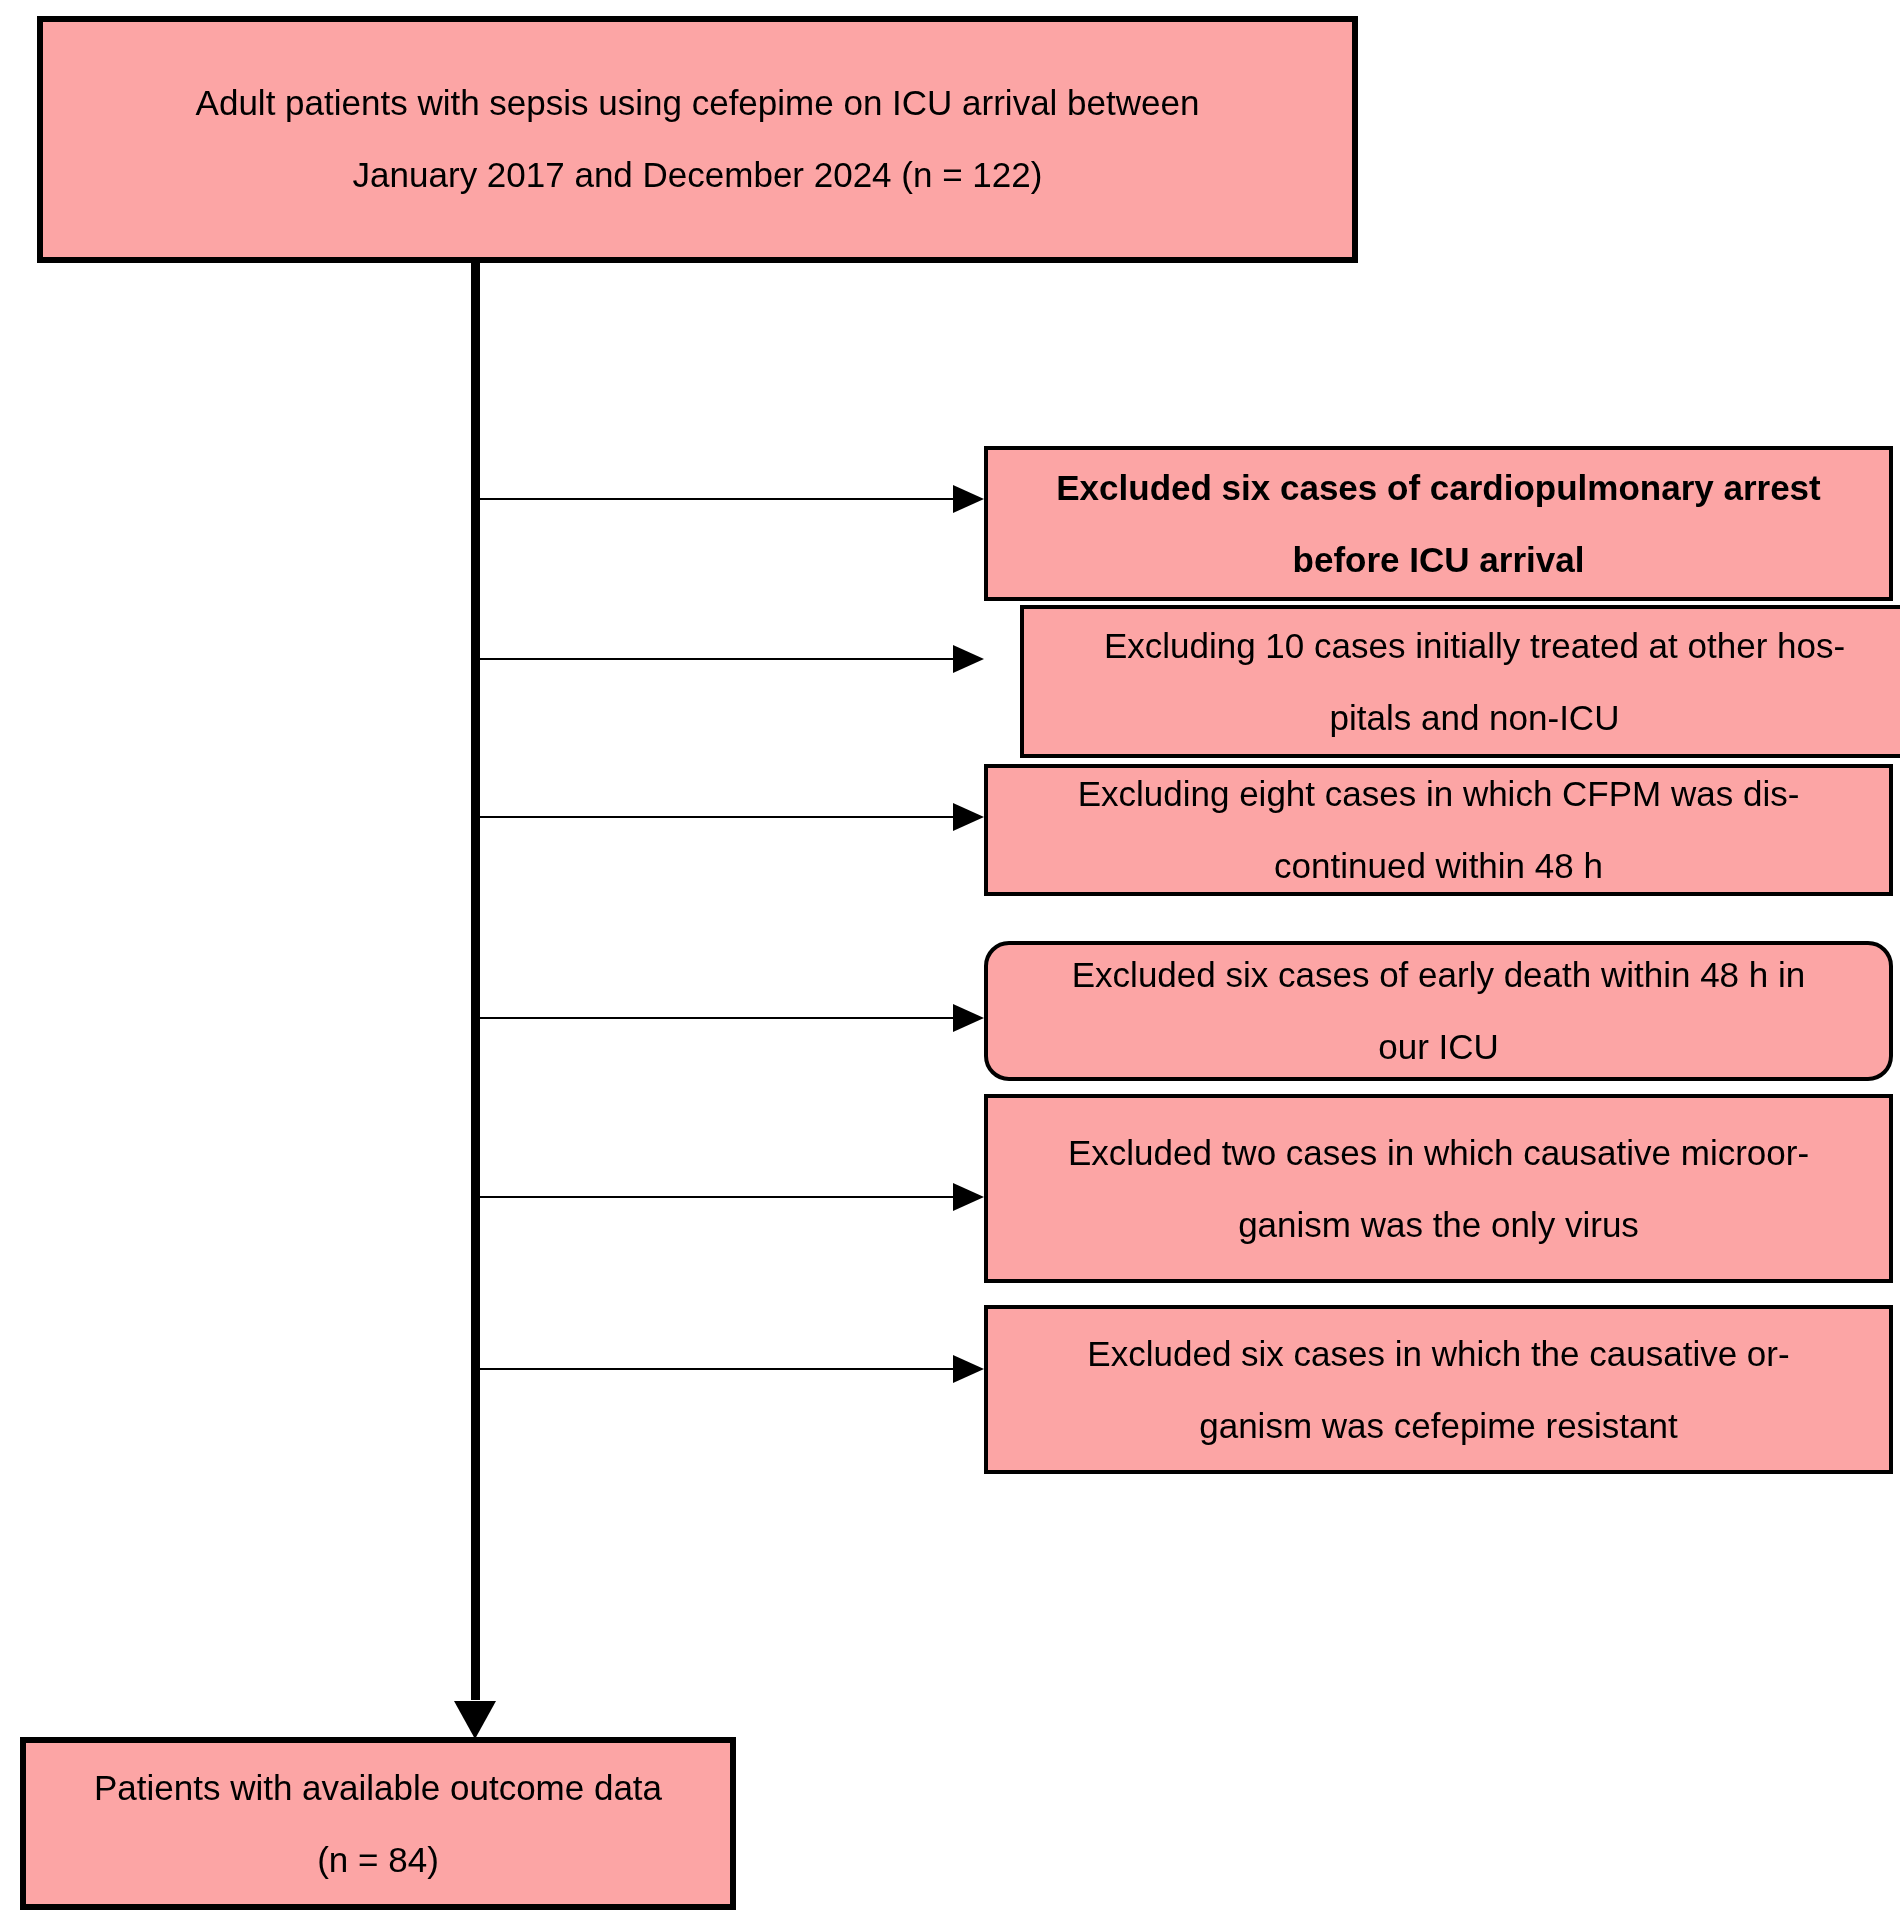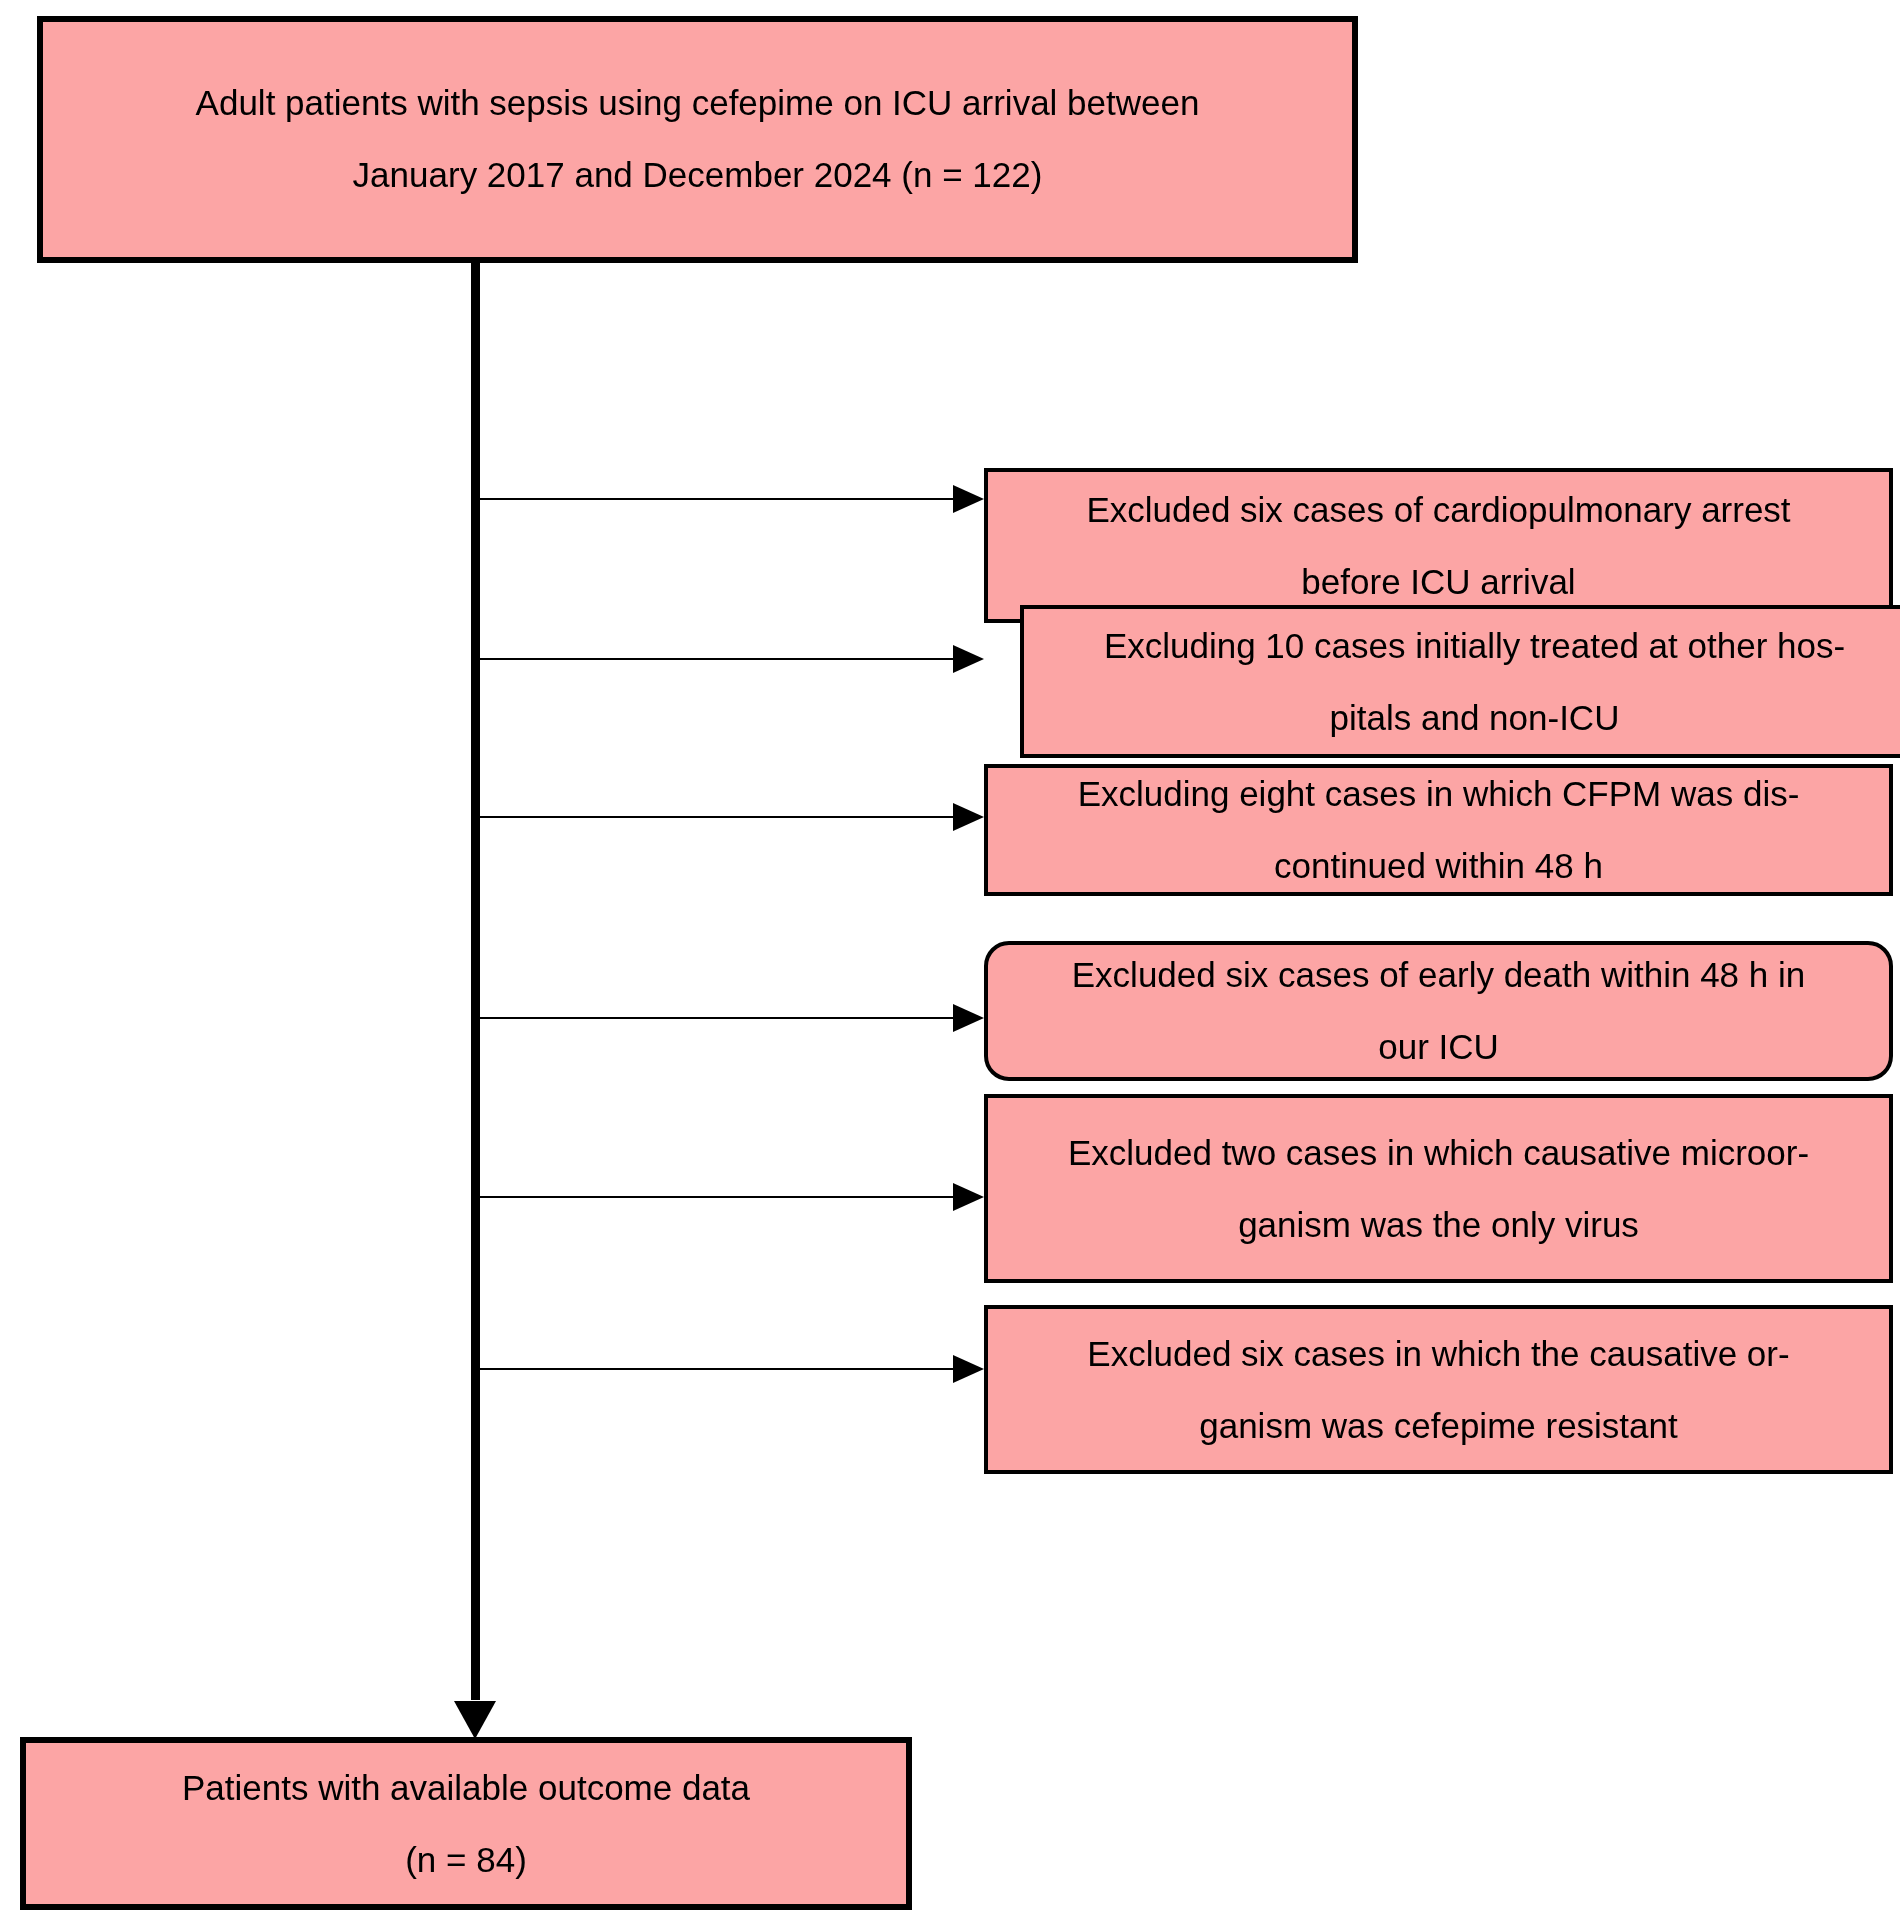--- a/index.html
+++ b/index.html
@@ -31,25 +31,25 @@
     line-height: 72px;
     white-space: nowrap;
   }
   .top-box {
     left: 37px; top: 15.5px;
     width: 1321px; height: 247px;
     border-width: 6.1px;
   }
   .bottom-box {
     left: 20px; top: 1737px;
-    width: 892px; height: 173px;
+    width: 716px; height: 173px;
     border-width: 6.1px;
   }
   .ex { left: 984px; width: 909px; }
-  .ex1 { top: 468px;  height: 155px; }
+  .ex1 { top: 446px;  height: 155px; font-weight: bold; }
   .ex2 { top: 605px; height: 153px; margin-left: 36px; }
   .ex3 { top: 764px; height: 132px; }
   .ex4 { top: 941px; height: 140px; border-radius: 25px; }
   .ex5 { top: 1094px; height: 189px; }
   .ex6 { top: 1305px; height: 169px; }
 
   .vline {
     position: absolute;
     left: 471px; top: 262px;
     width: 8.5px; height: 1438px;

